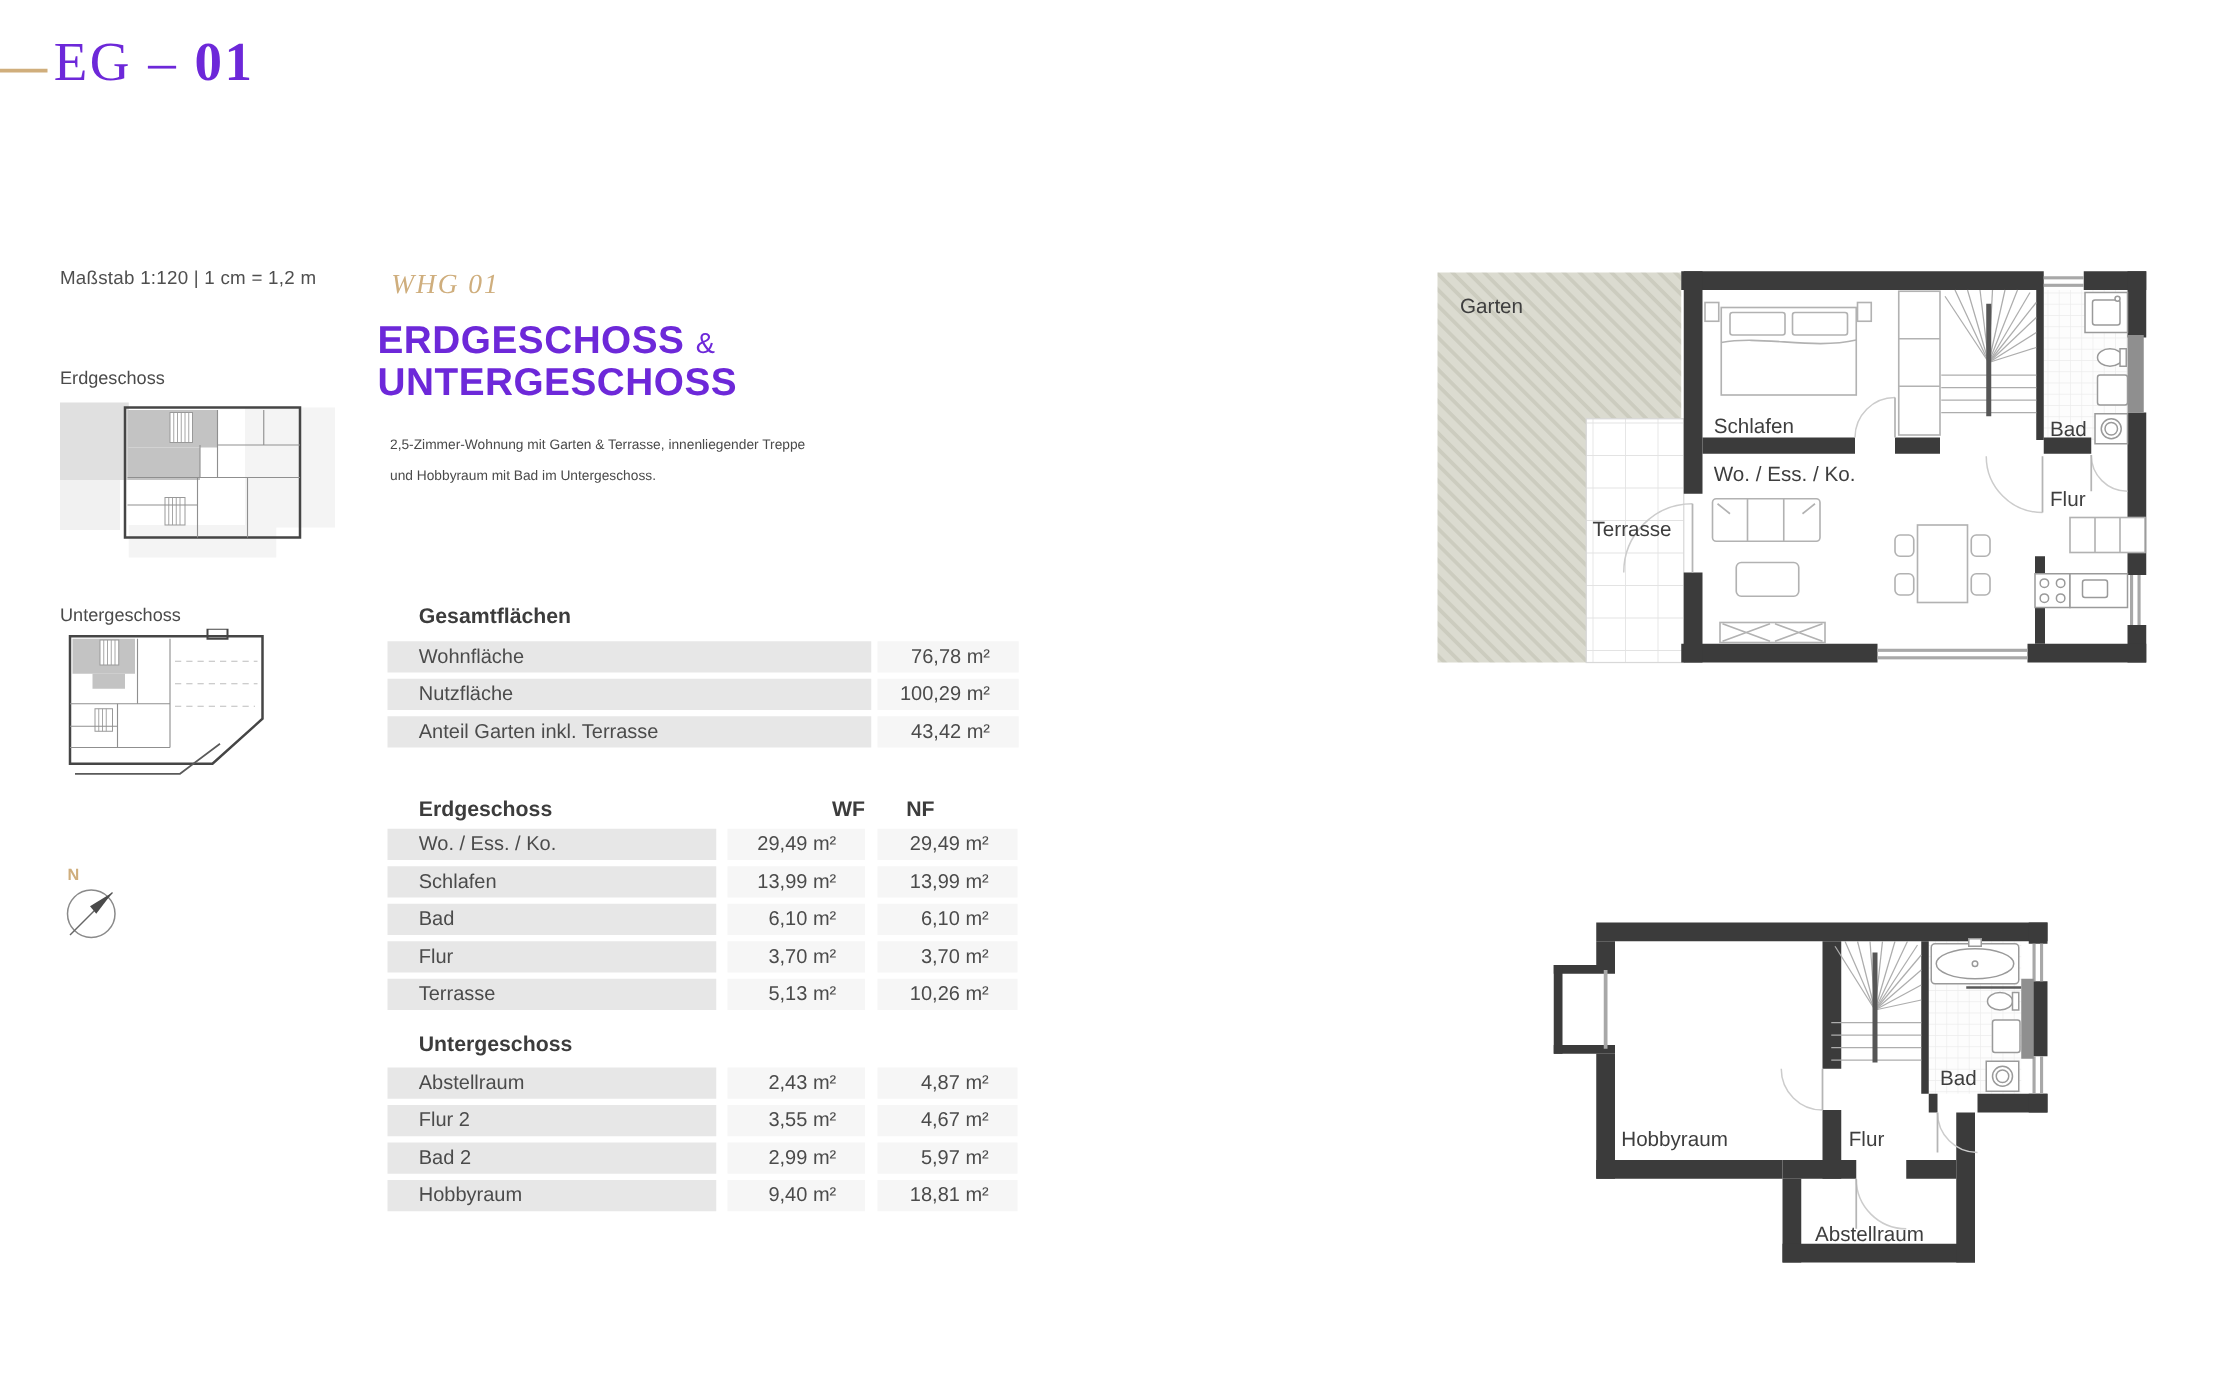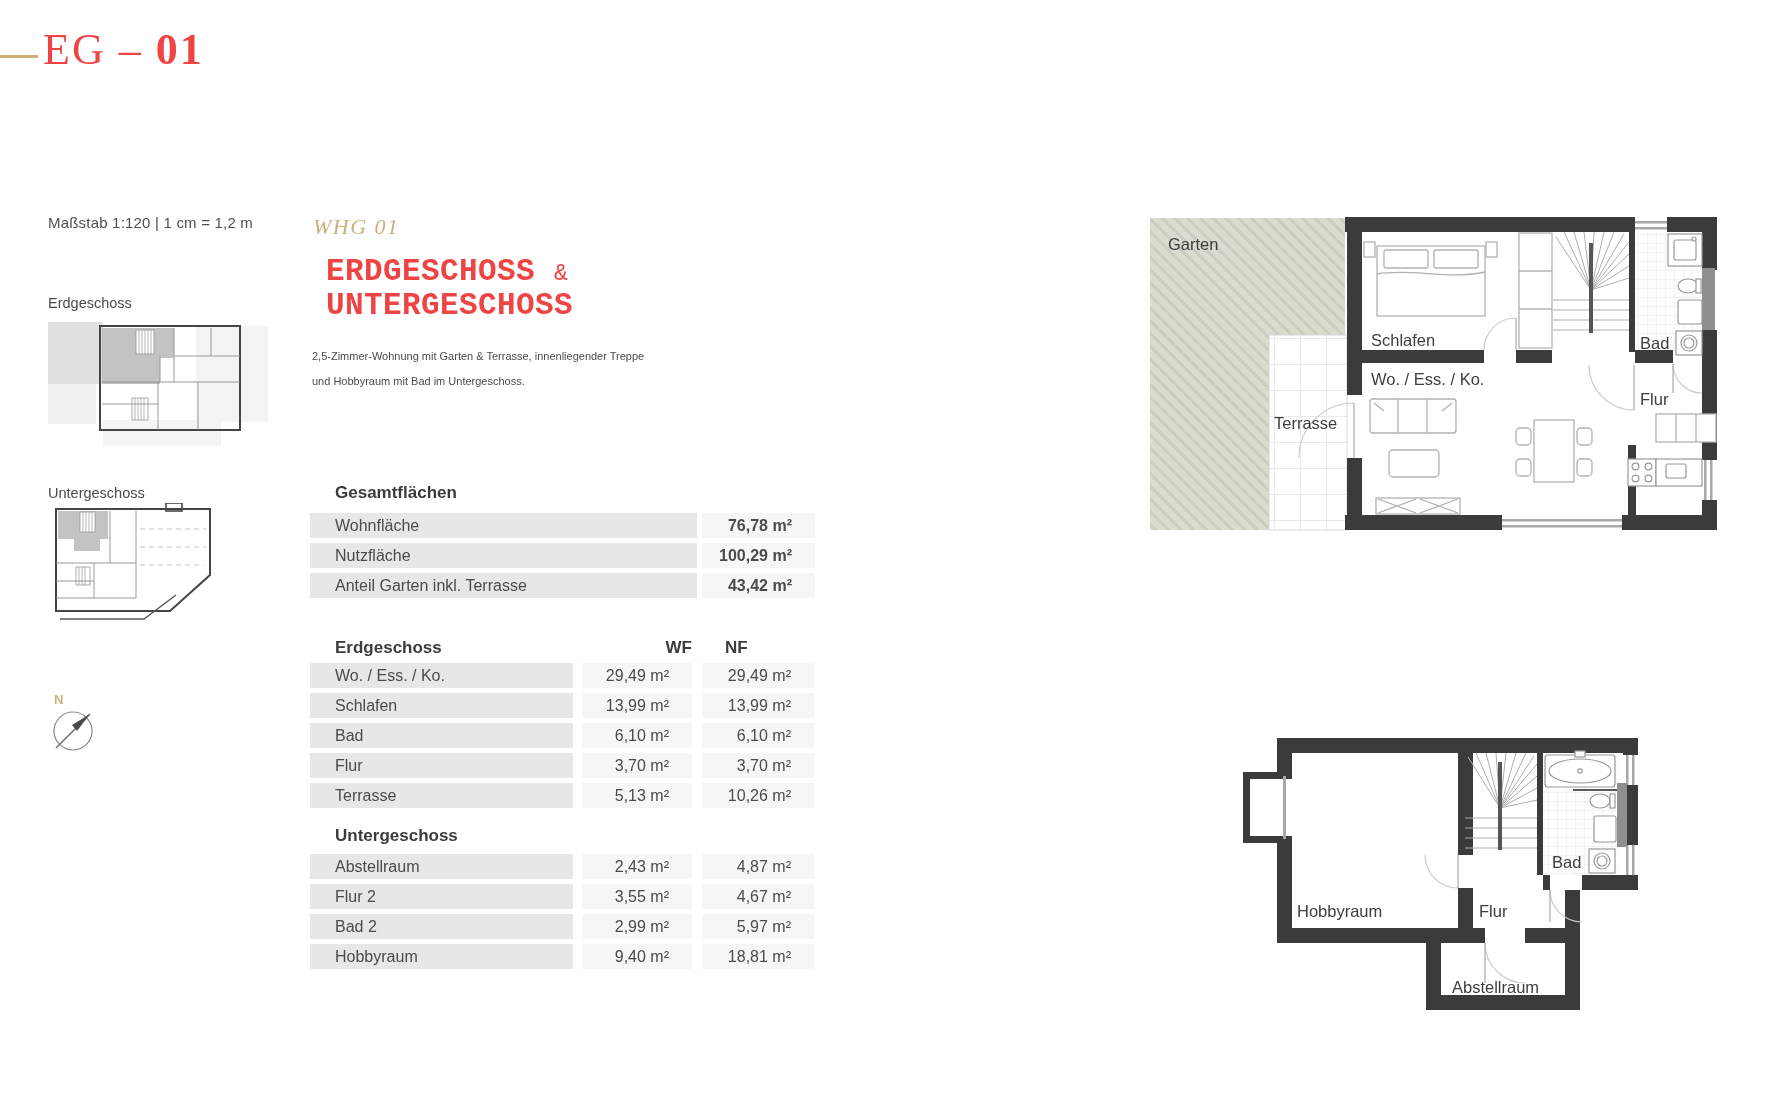--- a/index.html
+++ b/index.html
@@ -6,56 +6,56 @@
   html,body { background:#ffffff; }
   .page {
     position:relative; width:1786px; height:1104px; background:#fff;
     font-family:"Liberation Sans", sans-serif; color:#4a4a4a; overflow:hidden;
   }
   
   .hdr-rule { position:absolute; left:0; top:55px; width:38px; height:3px; background:#d0ae7c; }
   .page-title {
     position:absolute; left:43px; top:26px;
     font-family:"Liberation Serif","DejaVu Serif",serif;
-    font-size:44px; line-height:48px; color:#ef4444; letter-spacing:2px; font-weight:400;
+    font-size:44px; line-height:48px; color:#6d28d9; letter-spacing:2px; font-weight:400;
   }
   .page-title .t-num { font-weight:700; }
   
   .scale-note { position:absolute; left:48px; top:214px; font-size:15px; color:#4f4f4f; letter-spacing:.2px; }
   .thumb-label { position:absolute; font-size:14.5px; color:#4a4a4a; }
   .lbl-eg { left:48px; top:295px; }
   .lbl-ug { left:48px; top:485px; }
   .thumb-eg { position:absolute; left:48px; top:320px; }
   .thumb-ug { position:absolute; left:48px; top:503px; }
   .compass { position:absolute; left:46px; top:688px; }
   .compass .n-lbl { font-family:"Liberation Sans",sans-serif; font-size:13px; font-weight:700; fill:#cfae7d; }
   
   .whg {
     position:absolute; left:313px; top:214px;
     font-family:"Liberation Serif","DejaVu Serif",serif; font-style:italic;
     font-size:22px; color:#cfae7d; letter-spacing:1.5px;
   }
   .main-heading {
-    position:absolute; left:326px; top:256px;
-    font-family:Liberation Mono, monospace;
-    font-size:31px; line-height:31px; font-weight:700; color:#ef4444; letter-spacing:.4px;
+    position:absolute; left:302px; top:256px;
+    font-family:Liberation Sans, sans-serif;
+    font-size:31px; line-height:31px; font-weight:700; color:#6d28d9; letter-spacing:.4px;
   }
   .main-heading .amp { font-size:23px; font-weight:400; }
   .description { position:absolute; left:312px; top:344px; font-size:11px; line-height:25px; color:#4a4a4a; }
   
   .tables { position:absolute; left:310px; top:483px; width:510px; }
   .tbl-heading { font-size:17px; font-weight:700; color:#3c3c3c; padding-left:25px; height:20px; line-height:20px; }
   .tbl-heading.mt { margin-top:18px; }
   .trow { display:flex; margin-top:5px; }
   .trow.first { margin-top:10px; }
   .cell { height:25px; line-height:25px; font-size:16px; color:#4b4b4b; }
   .cell.label { background:#e7e7e7; padding-left:25px; }
   .cell.val { background:#f6f6f6; text-align:right; padding-right:23px; }
   .w-label-wide { width:387px; }
-  .w-val-wide { width:113px; margin-left:5px;font-weight:bold; }
+  .w-val-wide { width:113px; margin-left:5px; }
   .w-label { width:263px; }
   .w-wf { width:110px; margin-left:9px; }
   .w-nf { width:112px; margin-left:10px; }
   .thead-row { display:flex; margin-top:40px; height:20px; line-height:20px; }
   .thead-row .hd { font-size:17px; font-weight:700; color:#3c3c3c; }
   .thead-row .label-hd { width:263px; padding-left:25px; }
   .thead-row .wf-hd { width:110px; margin-left:9px; padding-left:25px;text-align:right; }
   .thead-row .nf-hd { width:112px; margin-left:10px; padding-left:23px; }
   .gap8 { margin-top:8px !important; }
   

